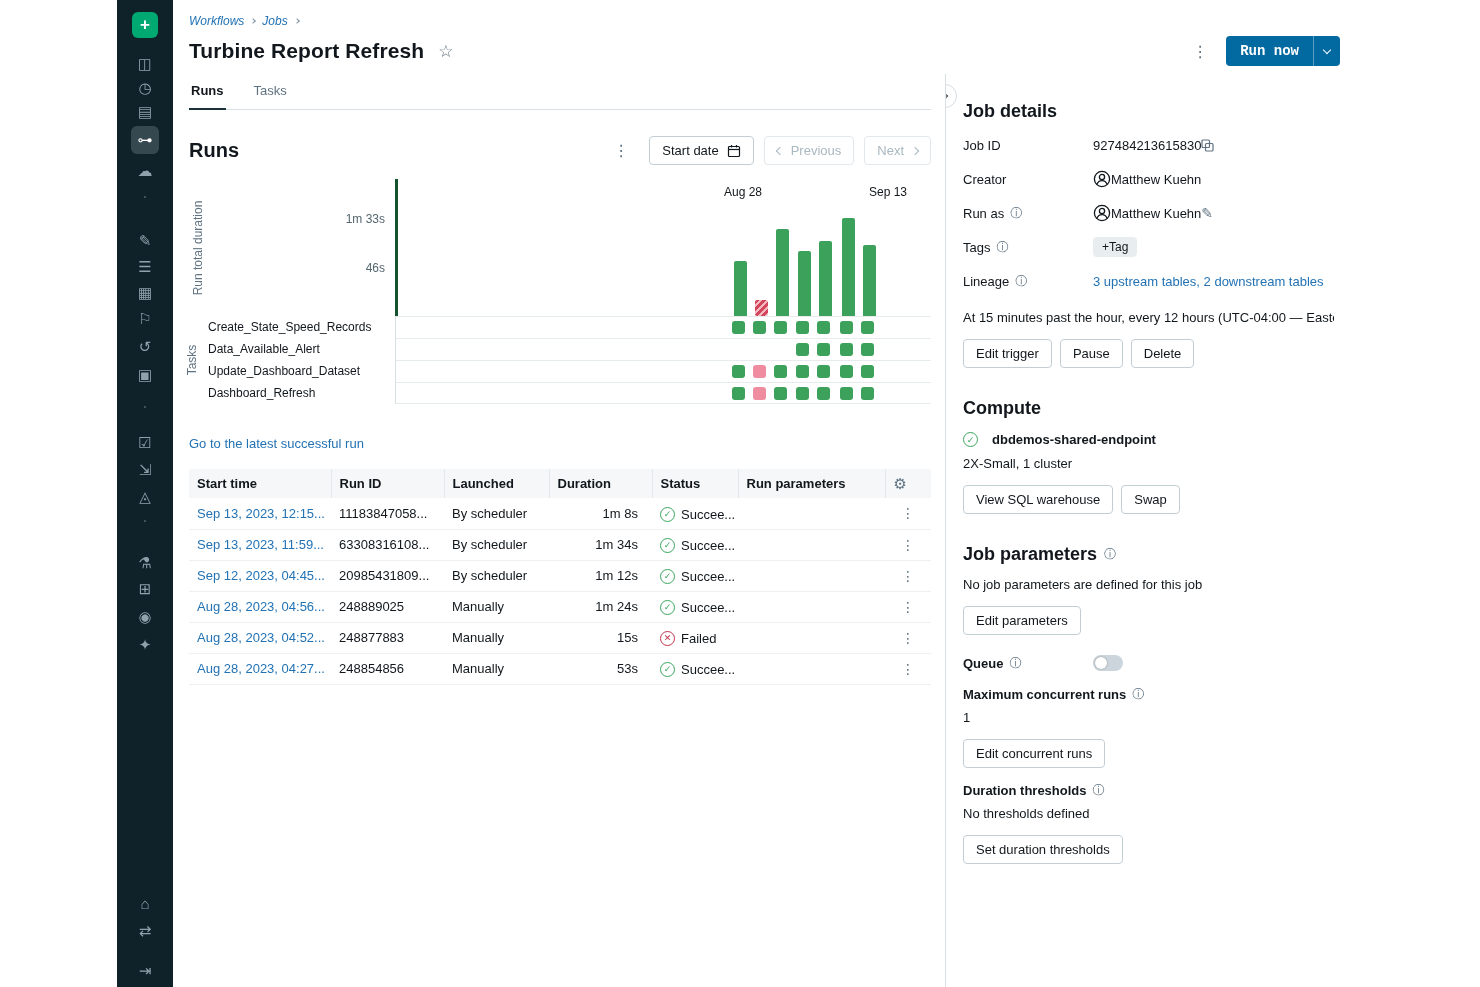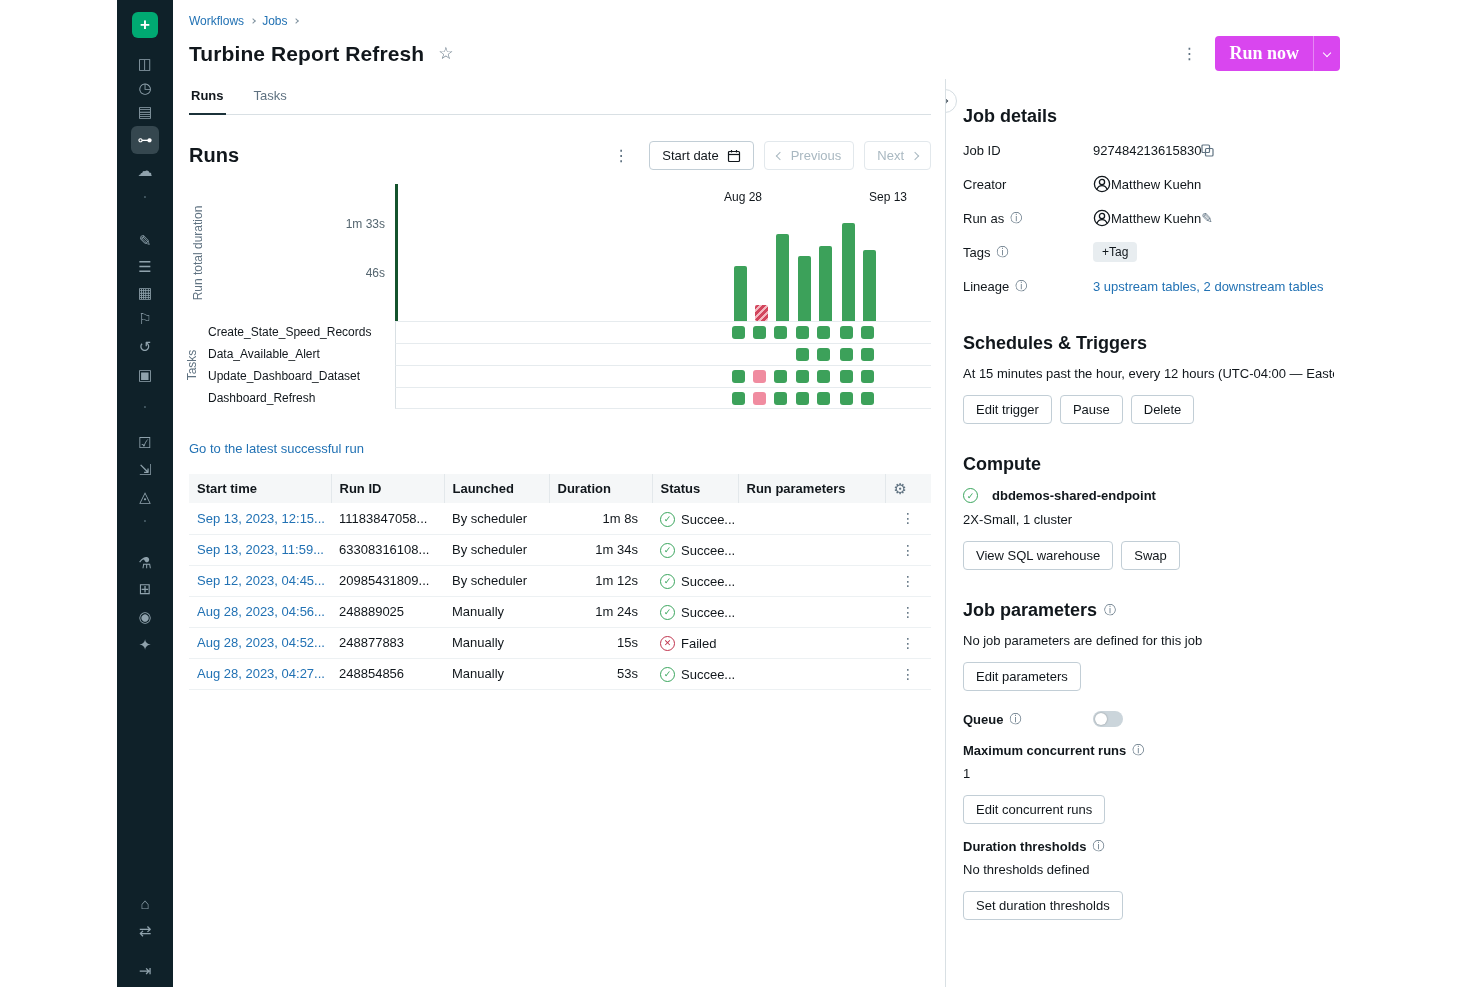--- a/index.html
+++ b/index.html
@@ -14,34 +14,34 @@
     display:flex; align-items:center; justify-content:center; color:#8FA2AC; font-size:15px;
     border-radius:6px; cursor:pointer; }
   .sb-new { width:26px; height:26px; background:#00A972; color:#fff; font-size:17px; font-weight:bold; }
   .sb-active { background:#35474F; color:#ffffff; }
   .sb-dot { height:10px; font-size:7px; color:#4C626C; cursor:default; }
 
   
   .main { flex:1; display:flex; flex-direction:column; min-width:0; }
   header { padding:14px 10px 0 16px; }
   .bc { display:flex; align-items:center; gap:7px; font-size:12px; }
-  .bc a { color:#2272B4; }
+  .bc a { color:#2272B4;font-style:italic; }
   .chev { display:inline-block; width:6px; height:6px; border-right:1.6px solid currentColor;
     border-bottom:1.6px solid currentColor; transform:rotate(-45deg); }
   .chev.down { transform:rotate(45deg); }
   .chev.left { transform:rotate(135deg); }
   .chev.xs { width:4px; height:4px; border-width:1.3px; color:#8193A0; }
   .title-row { display:flex; align-items:center; margin-top:8px; }
   h1 { font-size:21px; font-weight:bold; letter-spacing:.1px; }
   .star { margin-left:14px; font-size:17px; color:#5F7281; cursor:pointer; }
   .spacer { flex:1; }
   .kebab { color:#5F7281; font-size:16px; padding:0 10px; cursor:pointer; user-select:none; }
   .kebab.sm { font-size:14px; padding:0 4px; }
   .runnow { display:flex; margin-left:8px; border-radius:4px; overflow:hidden; }
-  .runnow button { background:#d946ef; color:#fff; border:none; font-family:Liberation Serif, serif; font-size:18px;
+  .runnow button { background:#0369a1; color:#fff; border:none; font-family:Liberation Mono, monospace; font-size:14px;
     font-weight:bold; cursor:pointer; }
   .rn-main { padding:7px 14px; }
   .rn-caret { padding:7px 10px; border-left:1px solid rgba(255,255,255,.35) !important; display:flex; align-items:center; }
   .rn-caret .chev { border-width:1.8px; margin-top:-2px; }
 
   .content { display:flex; flex:1; min-height:0; position:relative; margin-top:8px; }
   .left-pane { width:772px; flex:0 0 772px; padding:0 14px 0 16px; overflow:hidden; }
   .right-pane { flex:1; border-left:1px solid #D9E0E4; position:relative; padding:0 16px 0 17px; overflow:hidden; }
   .collapse-btn { position:absolute; left:-13px; top:10px; width:24px; height:24px; border-radius:50%;
     background:#fff; border:1px solid #D5DDE2; display:flex; align-items:center; justify-content:center;
@@ -444,21 +444,20 @@
             <div class="d-label">
               <span>Lineage</span>
               <span class="info">ⓘ</span>
             </div>
             <div class="d-value">
               <a class="link">3 upstream tables, 2 downstream tables</a>
             </div>
           </div>
         </div>
 
-        <h2 class="sec-h">Schedules &amp; Triggers</h2>
         <div class="desc">At 15 minutes past the hour, every 12 hours (UTC-04:00 — Eastern ...</div>
         <div class="btn-row">
           <button class="btn">Edit trigger</button>
           <button class="btn">Pause</button>
           <button class="btn">Delete</button>
         </div>
 
         <h2 class="sec-h">Compute</h2>
         <div class="compute-line">
           <span class="sicon success">✓</span>

